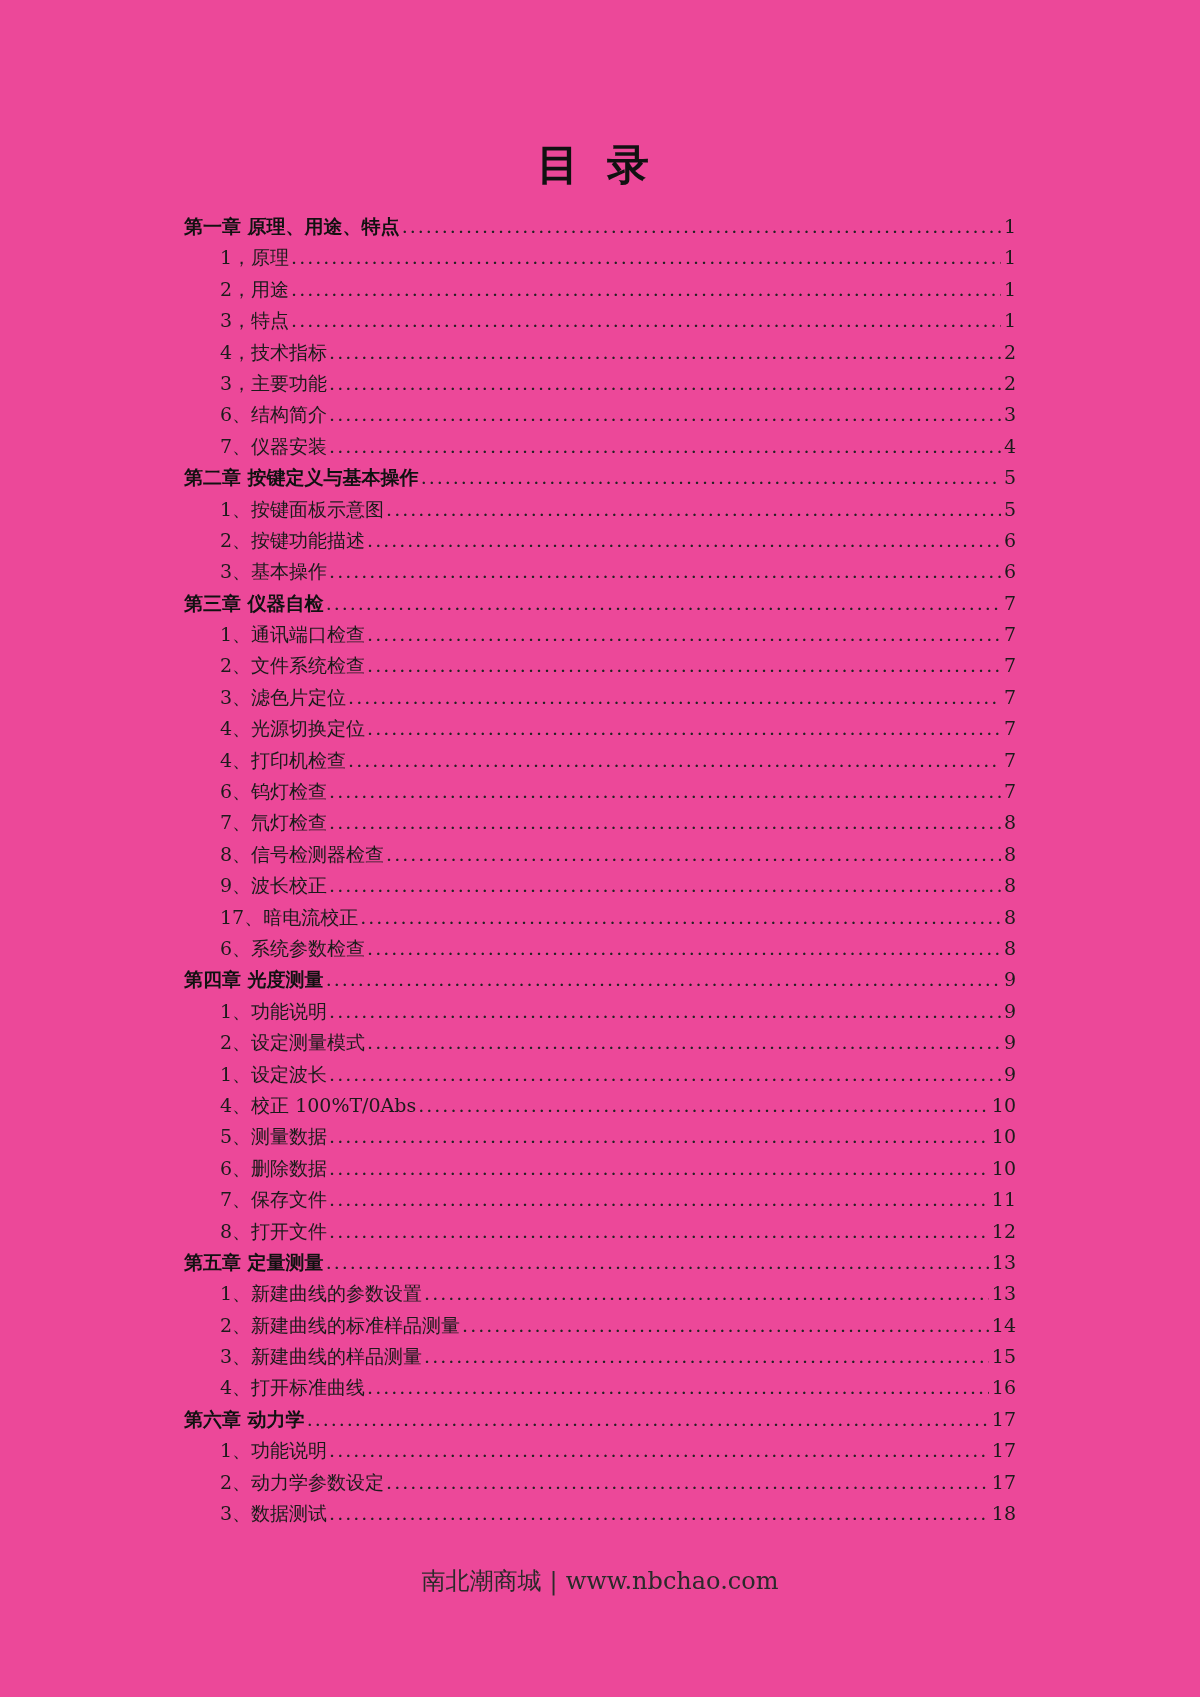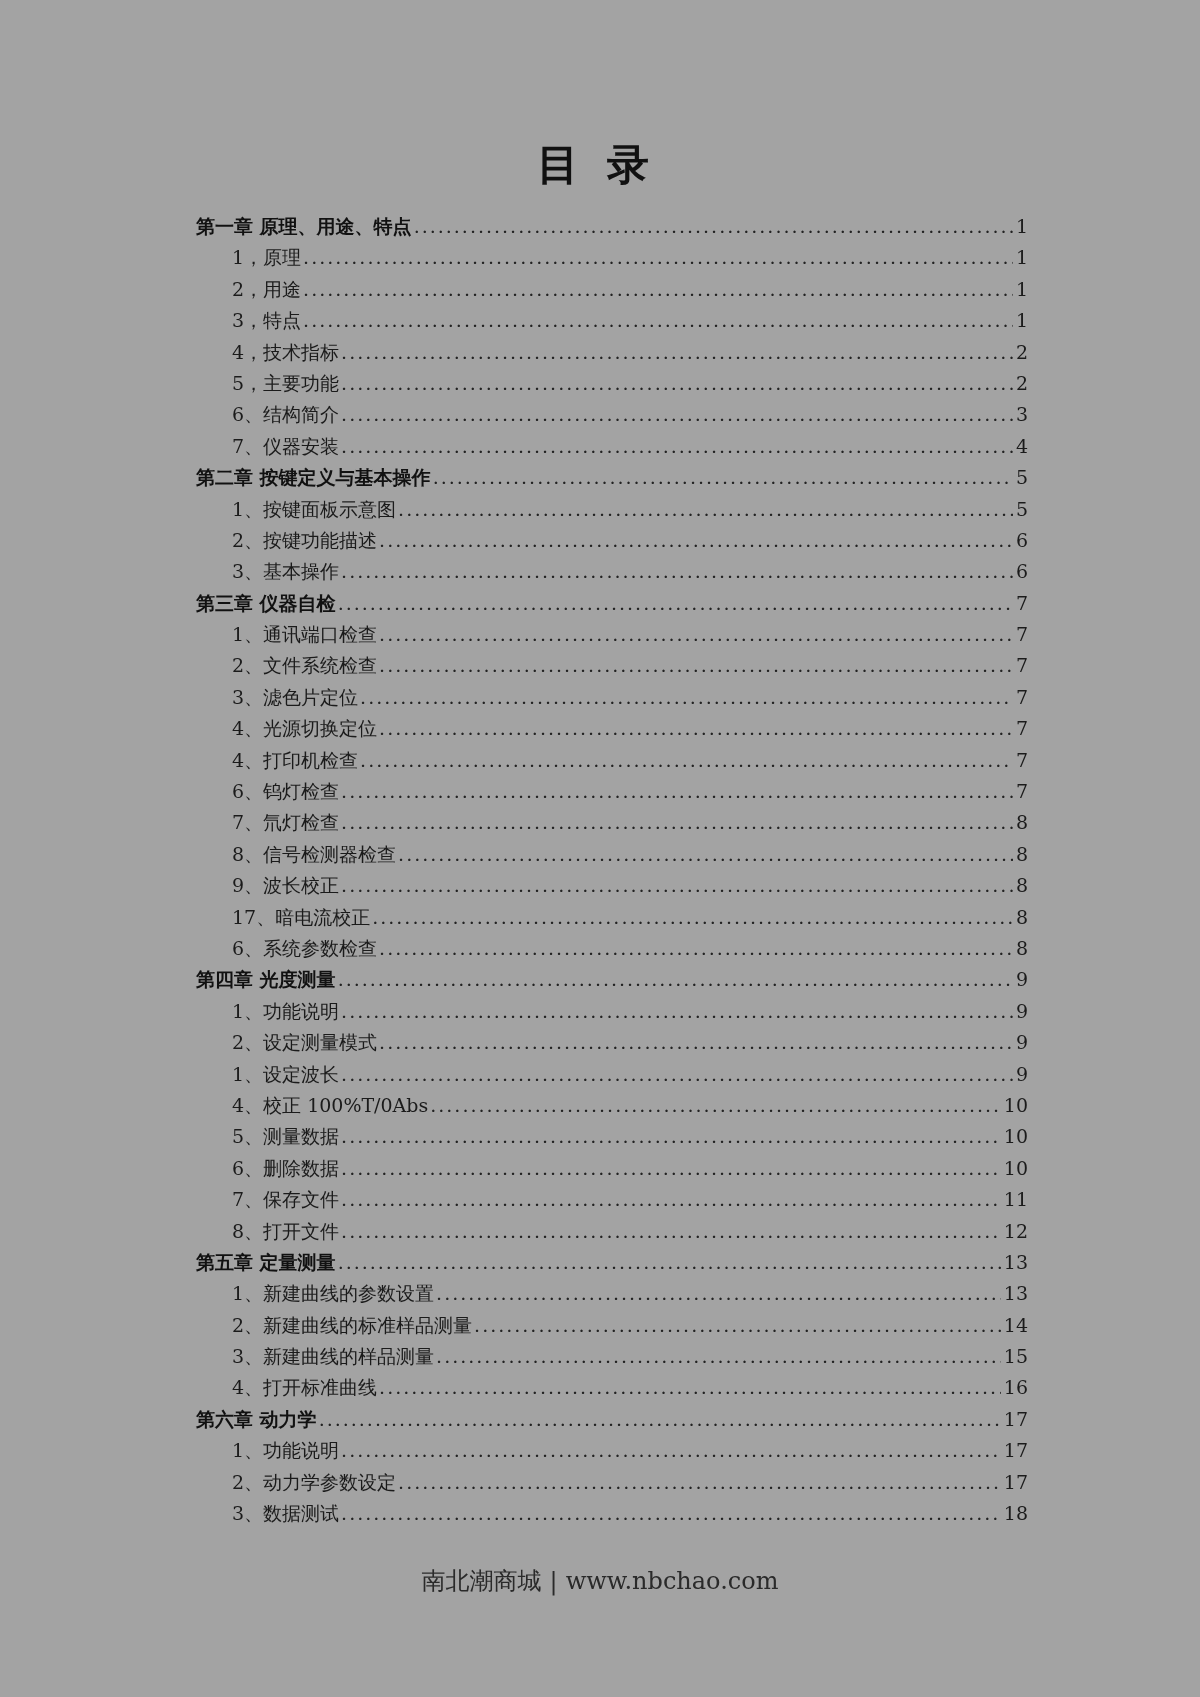--- a/index.html
+++ b/index.html
@@ -4,21 +4,21 @@
 <style>
   html, body {
     margin: 0;
     padding: 0;
     background: #ffffff;
   }
   .page {
     position: relative;
     width: 1200px;
     height: 1697px;
-    background: #a3a3a3;
+    background: #ec4899;
     color: #1b1b1b;
     font-family: "DejaVu Serif", "Liberation Serif", serif;
     overflow: hidden;
   }
   .title {
     position: absolute;
     top: 140px;
     left: 0;
     width: 100%;
     margin: 0;
@@ -29,21 +29,20 @@
     line-height: 50px;
     font-weight: 700;
     letter-spacing: 28px;
     color: #111111;
   }
   .toc {
     position: absolute;
     top: 211px;
     left: 184px;
     width: 832px;
-    margin-left: 12px;
   }
   .row {
     display: flex;
     align-items: baseline;
     height: 31.4px;
     line-height: 31.4px;
     font-size: 19px;
     white-space: nowrap;
   }
   .row .lbl {
@@ -114,21 +113,21 @@
     <span class="lbl">3，特点</span>
     <span class="dots">................................................................................................................................................................................................................................................</span>
     <span class="pg">1</span>
   </div>
       <div class="row sub">
     <span class="lbl">4，技术指标</span>
     <span class="dots">................................................................................................................................................................................................................................................</span>
     <span class="pg">2</span>
   </div>
       <div class="row sub">
-    <span class="lbl">5，主要功能</span>
+    <span class="lbl">3，主要功能</span>
     <span class="dots">................................................................................................................................................................................................................................................</span>
     <span class="pg">2</span>
   </div>
       <div class="row sub">
     <span class="lbl">6、结构简介</span>
     <span class="dots">................................................................................................................................................................................................................................................</span>
     <span class="pg">3</span>
   </div>
       <div class="row sub">
     <span class="lbl">7、仪器安装</span>

